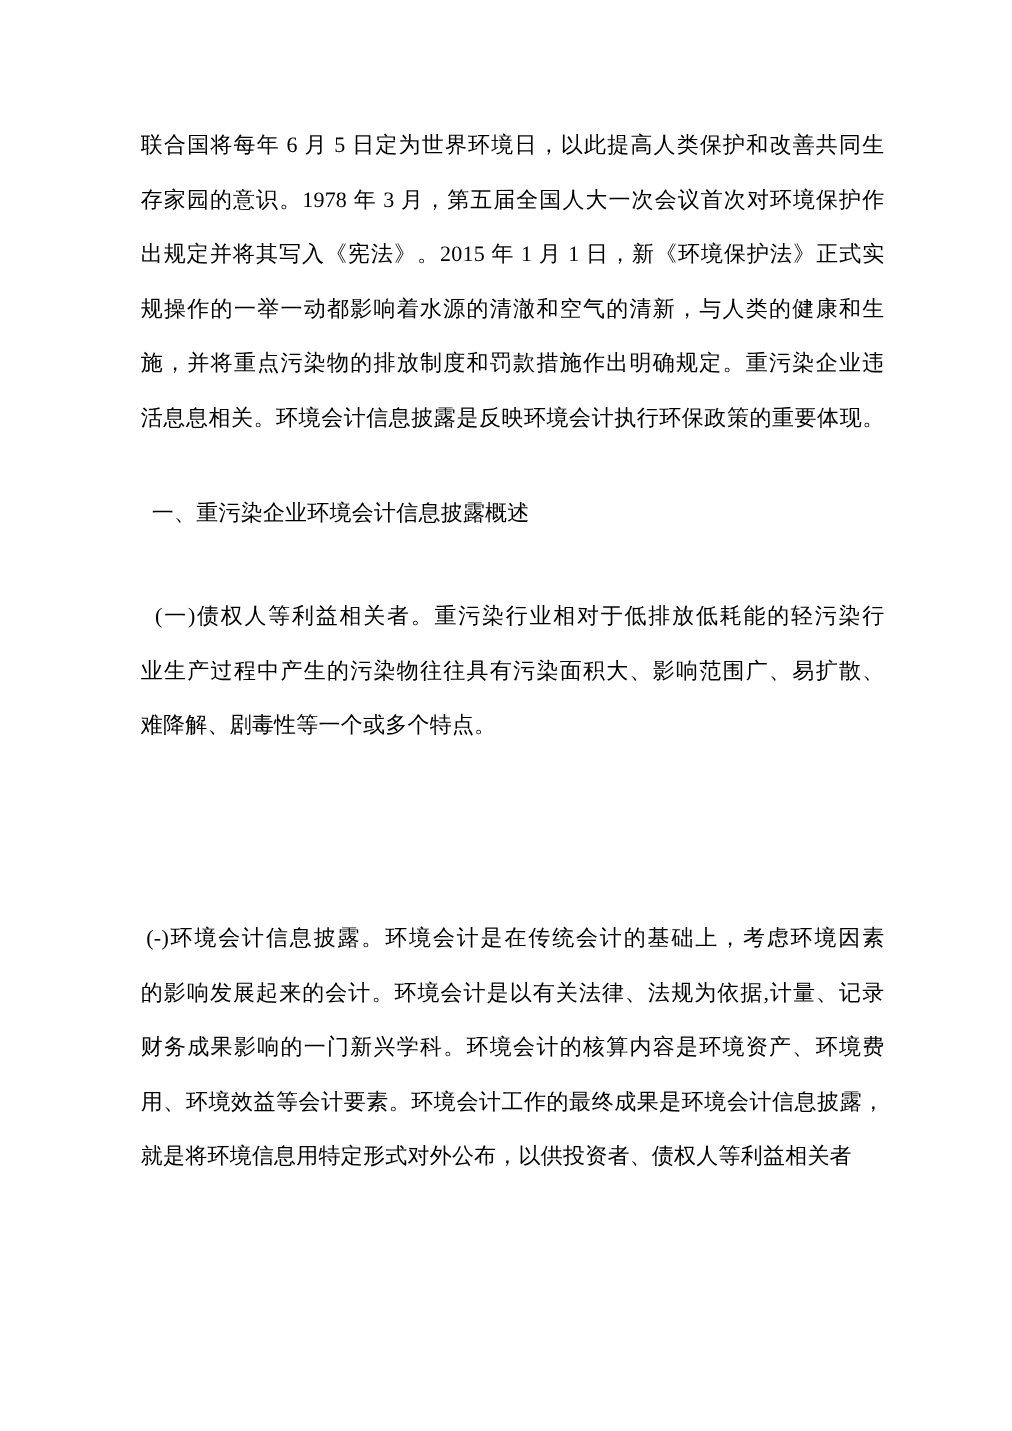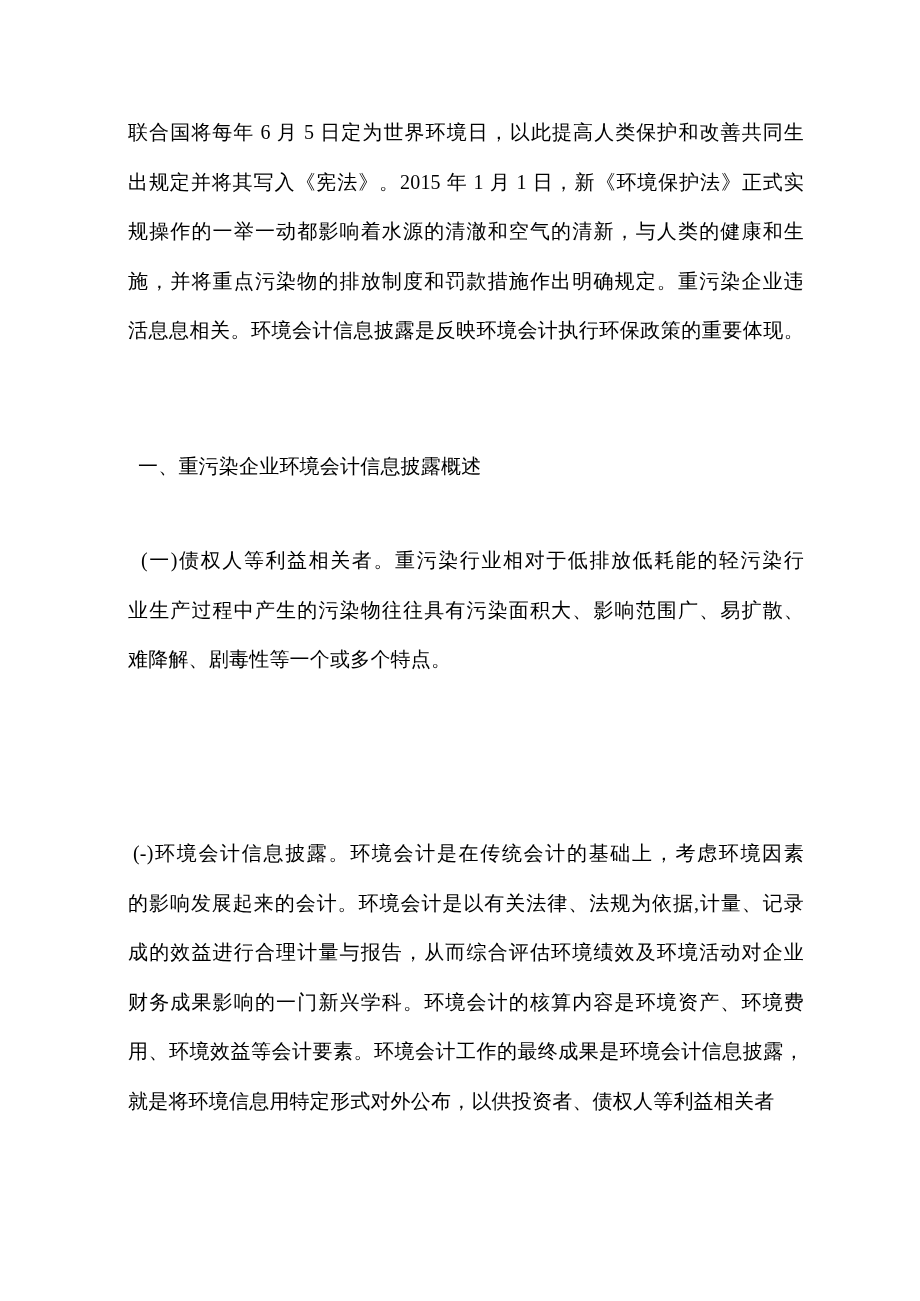--- a/index.html
+++ b/index.html
@@ -30,51 +30,50 @@
     white-space: nowrap;
     text-align: left;
   }
   .line.j {
     white-space: normal;
     text-align: justify;
     text-align-last: justify;
   }
   .para.heading .line {
     text-indent: 10px;
-    font-family: Liberation Mono, monospace;
   }
   .para.indent-full .line:first-child {
     text-indent: 13px;
   }
   .para.indent-half .line:first-child {
     text-indent: 5px;
   }
 </style>
 </head>
 <body>
 
 <div class="page">
   <div>
       <div class="para body" style="top: 108px;">
         <div class="line j">联合国将每年 6 月 5 日定为世界环境日，以此提高人类保护和改善共同生</div>
+        <div class="line j">存家园的意识。1978 年 3 月，第五届全国人大一次会议首次对环境保护作</div>
         <div class="line j">出规定并将其写入《宪法》。2015 年 1 月 1 日，新《环境保护法》正式实</div>
         <div class="line j">规操作的一举一动都影响着水源的清澈和空气的清新，与人类的健康和生</div>
         <div class="line j">施，并将重点污染物的排放制度和罚款措施作出明确规定。重污染企业违</div>
         <div class="line j">活息息相关。环境会计信息披露是反映环境会计执行环保政策的重要体现。</div>
       </div>
       <div class="para heading" style="top: 443px;">
         <div class="line">一、重污染企业环境会计信息披露概述</div>
       </div>
       <div class="para body indent-full" style="top: 536px;">
         <div class="line j">(一)债权人等利益相关者。重污染行业相对于低排放低耗能的轻污染行</div>
         <div class="line j">业生产过程中产生的污染物往往具有污染面积大、影响范围广、易扩散、</div>
         <div class="line">难降解、剧毒性等一个或多个特点。</div>
       </div>
       <div class="para body indent-half" style="top: 829px;">
         <div class="line j">(-)环境会计信息披露。环境会计是在传统会计的基础上，考虑环境因素</div>
         <div class="line j">的影响发展起来的会计。环境会计是以有关法律、法规为依据,计量、记录</div>
-        <div class="line j">成的效益进行合理计量与报告，从而综合评估环境绩效及环境活动对企业</div>
         <div class="line j">财务成果影响的一门新兴学科。环境会计的核算内容是环境资产、环境费</div>
         <div class="line j">用、环境效益等会计要素。环境会计工作的最终成果是环境会计信息披露，</div>
         <div class="line">就是将环境信息用特定形式对外公布，以供投资者、债权人等利益相关者</div>
       </div>
     </div>
 </div>
 
 </body></html>

